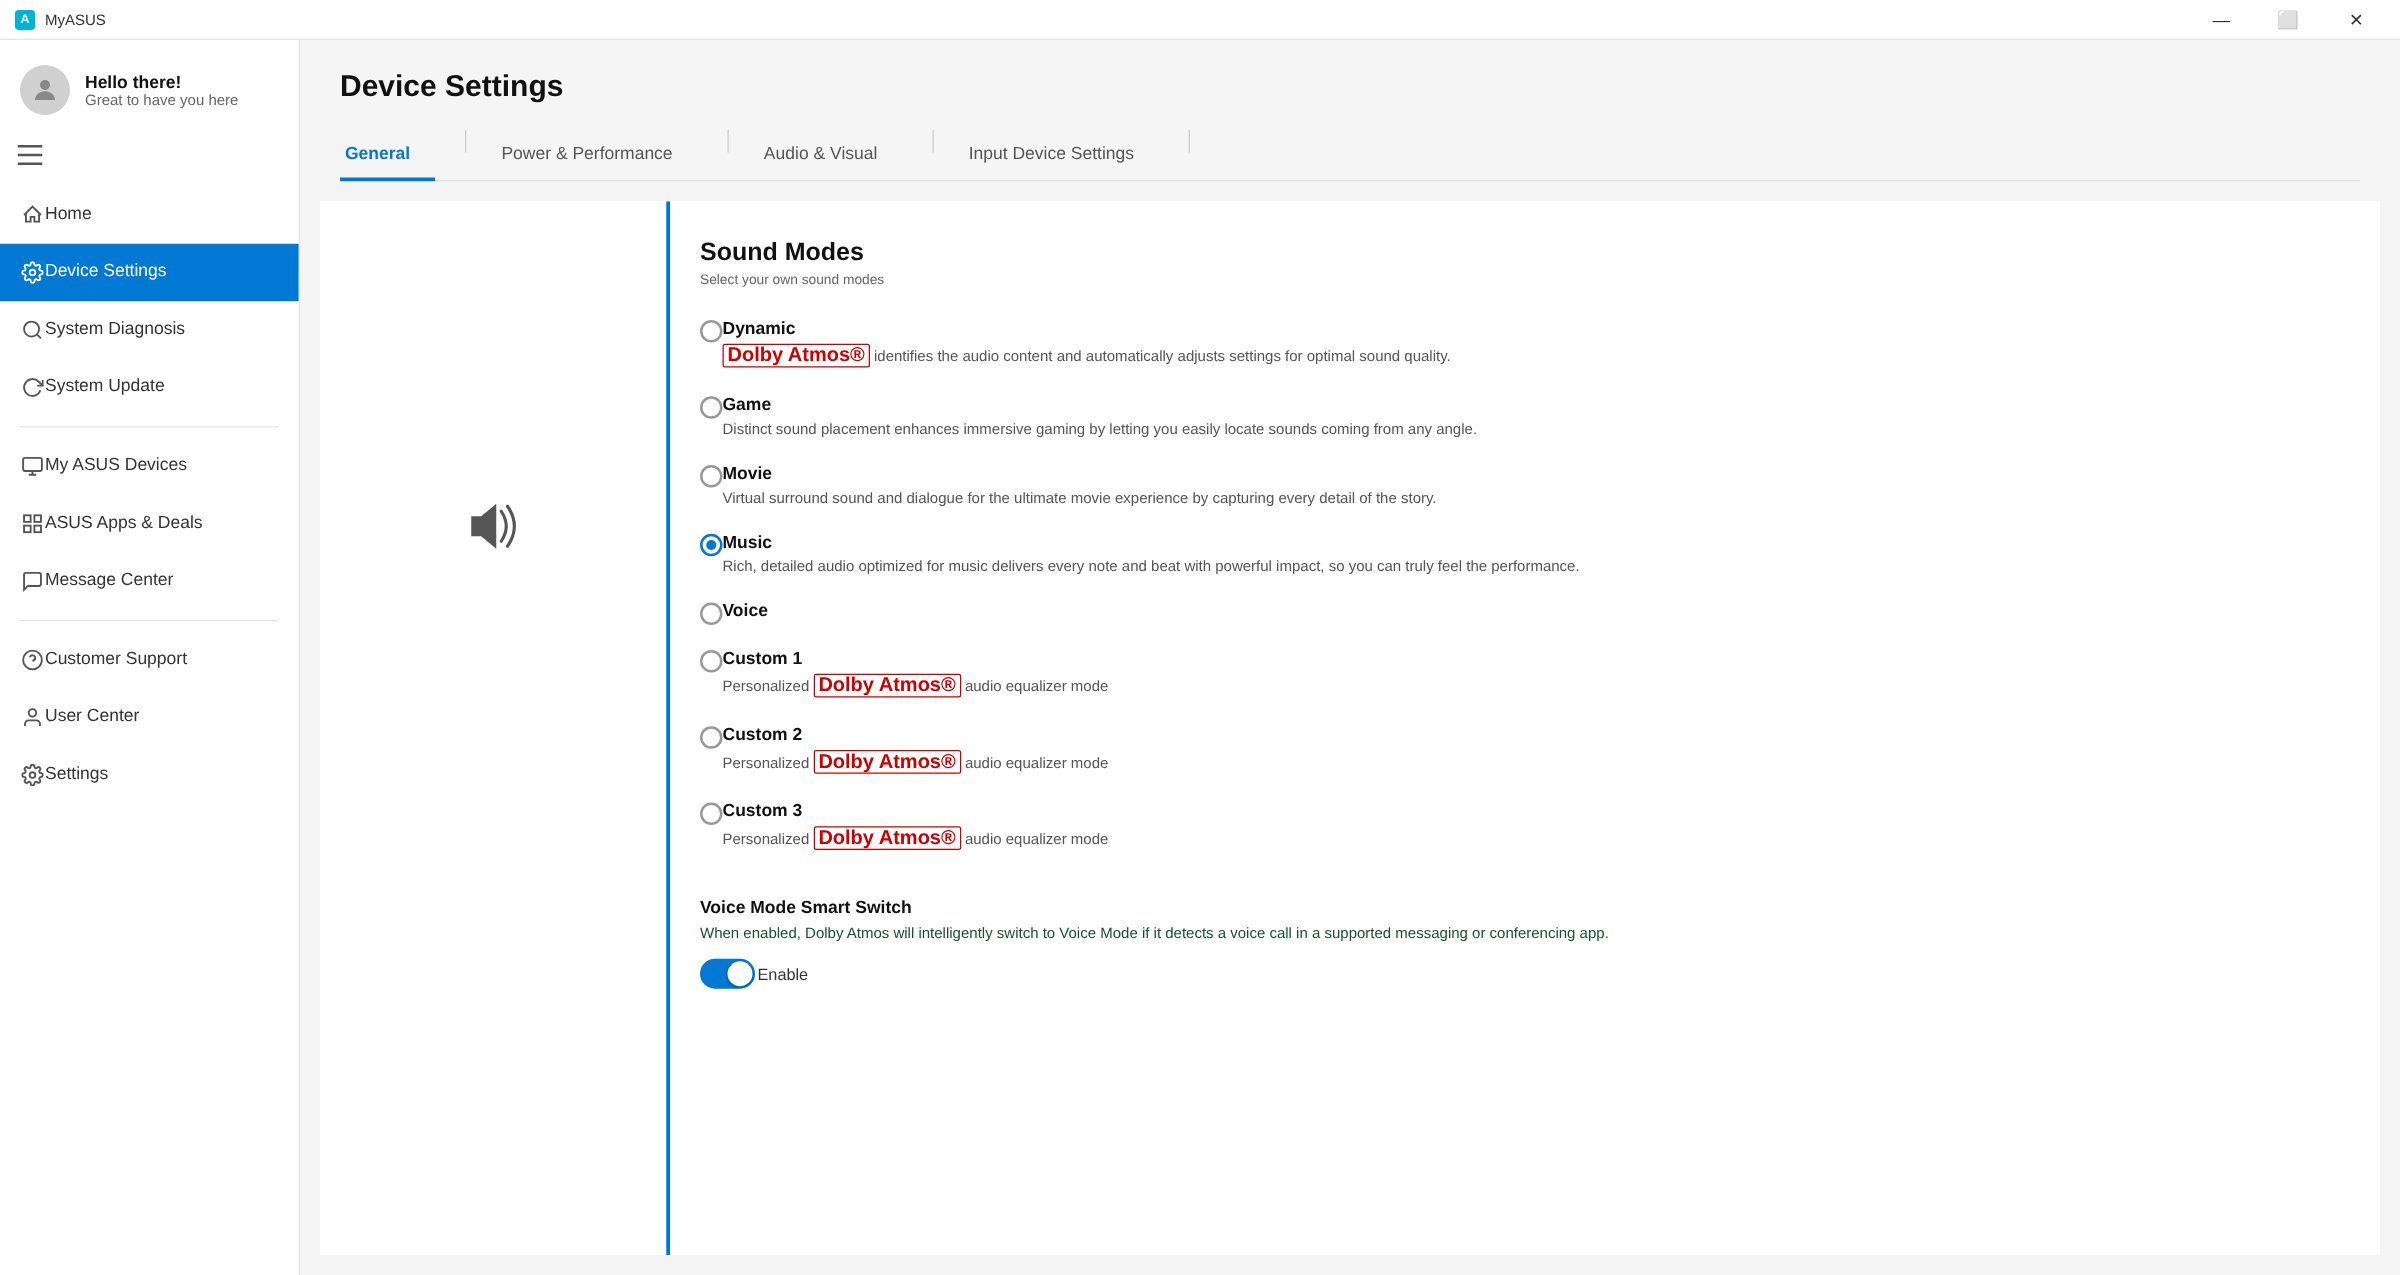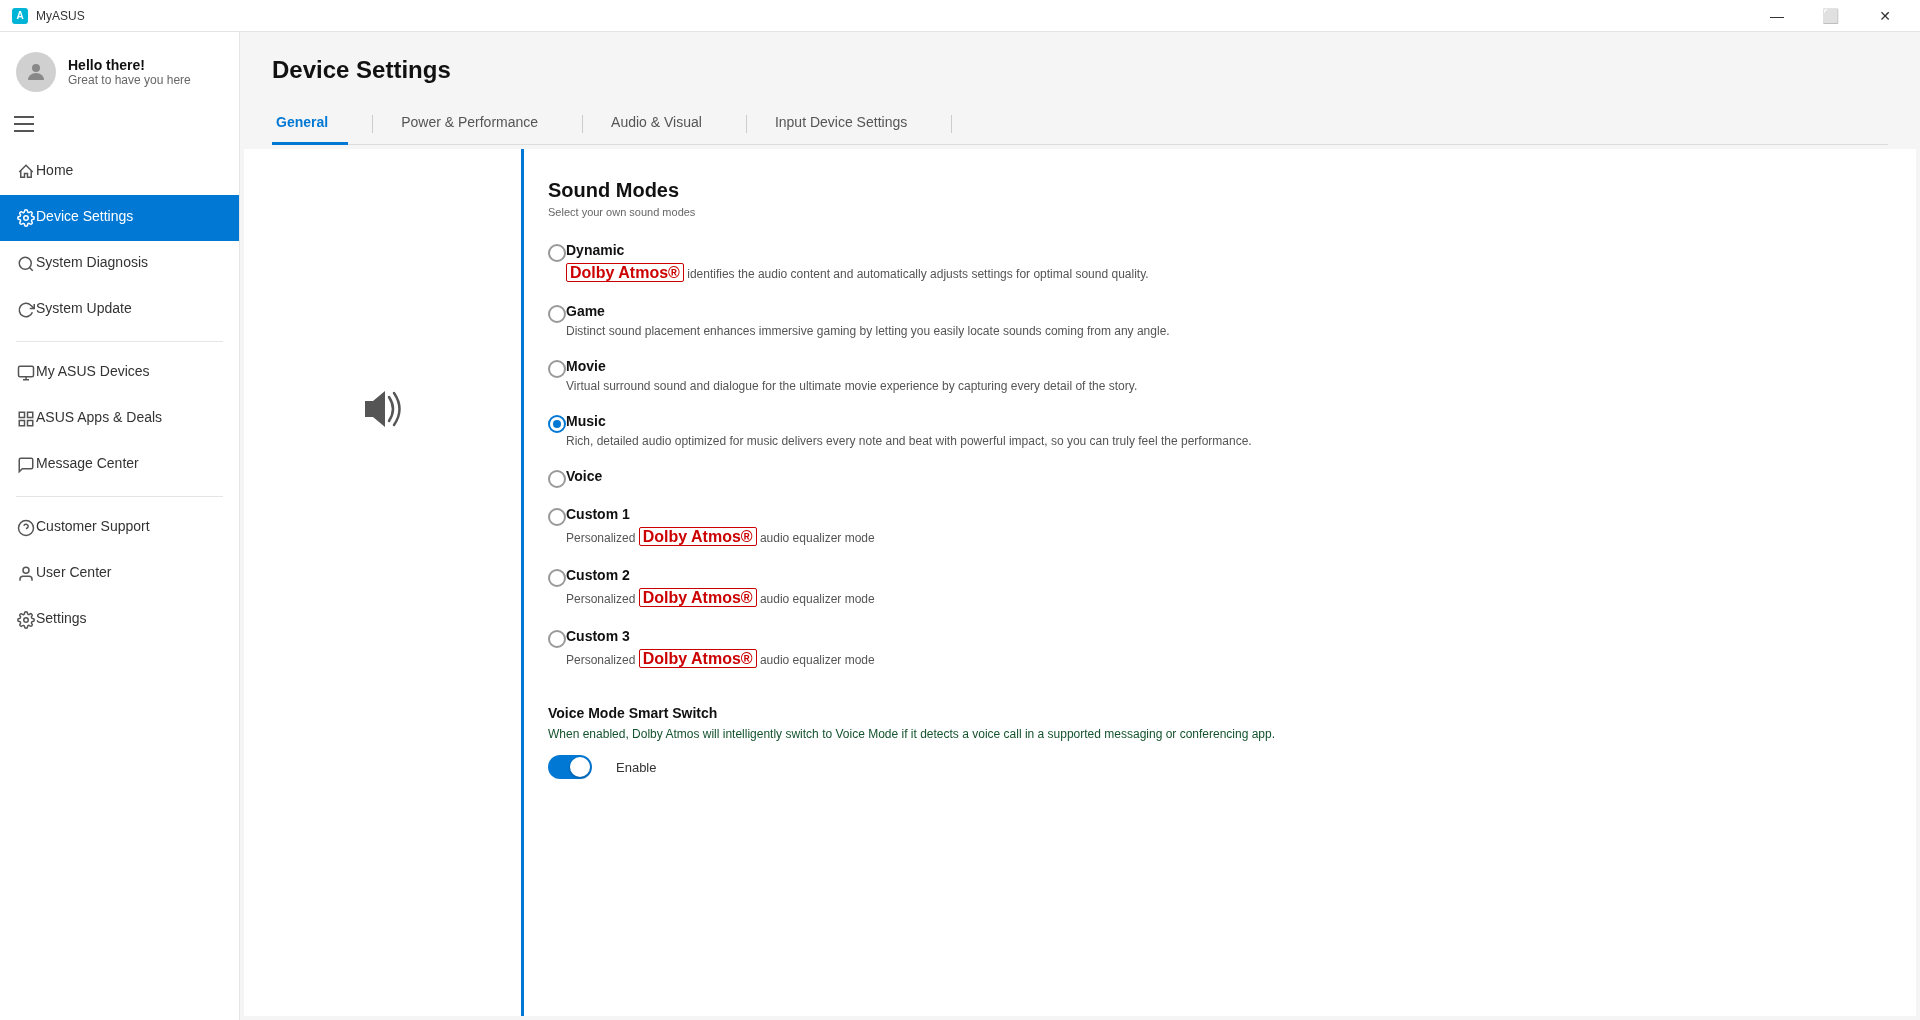--- a/index.html
+++ b/index.html
@@ -143,21 +143,21 @@
     .page-title {
       font-size: 24px;
       font-weight: 600;
       color: #111;
       margin-bottom: 20px;
     }
 
     
     .tab-bar {
       display: flex;
-      align-items: center;
+      align-items: flex-start;
       gap: 16px;
       border-bottom: 1px solid #ddd;
     }
     .tab {
       padding: 10px 20px 12px 4px;
       font-size: 14px;
       color: #555;
       cursor: pointer;
       border-bottom: 3px solid transparent;
       margin-bottom: -1px;
@@ -173,21 +173,21 @@
       background: #ccc;
       margin: 0 8px;
     }
 
     
     .content-area {
       flex: 1;
       overflow-y: auto;
       display: flex;
       background: #fff;
-      margin: 4px;
+      margin: 16px;
     }
 
     
     .left-panel {
       width: 280px;
       flex-shrink: 0;
       border-right: 3px solid #0078d4;
       display: flex;
       flex-direction: column;
       align-items: center;
@@ -284,21 +284,21 @@
     }
     .smart-switch-desc {
       font-size: 12px;
       color: #14532d;
       line-height: 1.5;
       margin-bottom: 12px;
     }
     .toggle-row {
       display: flex;
       align-items: center;
-      gap: 24px;
+      gap: 2px;
     }
     .toggle {
       width: 44px;
       height: 24px;
       background: #0078d4;
       border-radius: 12px;
       position: relative;
       cursor: pointer;
       flex-shrink: 0;
     }

